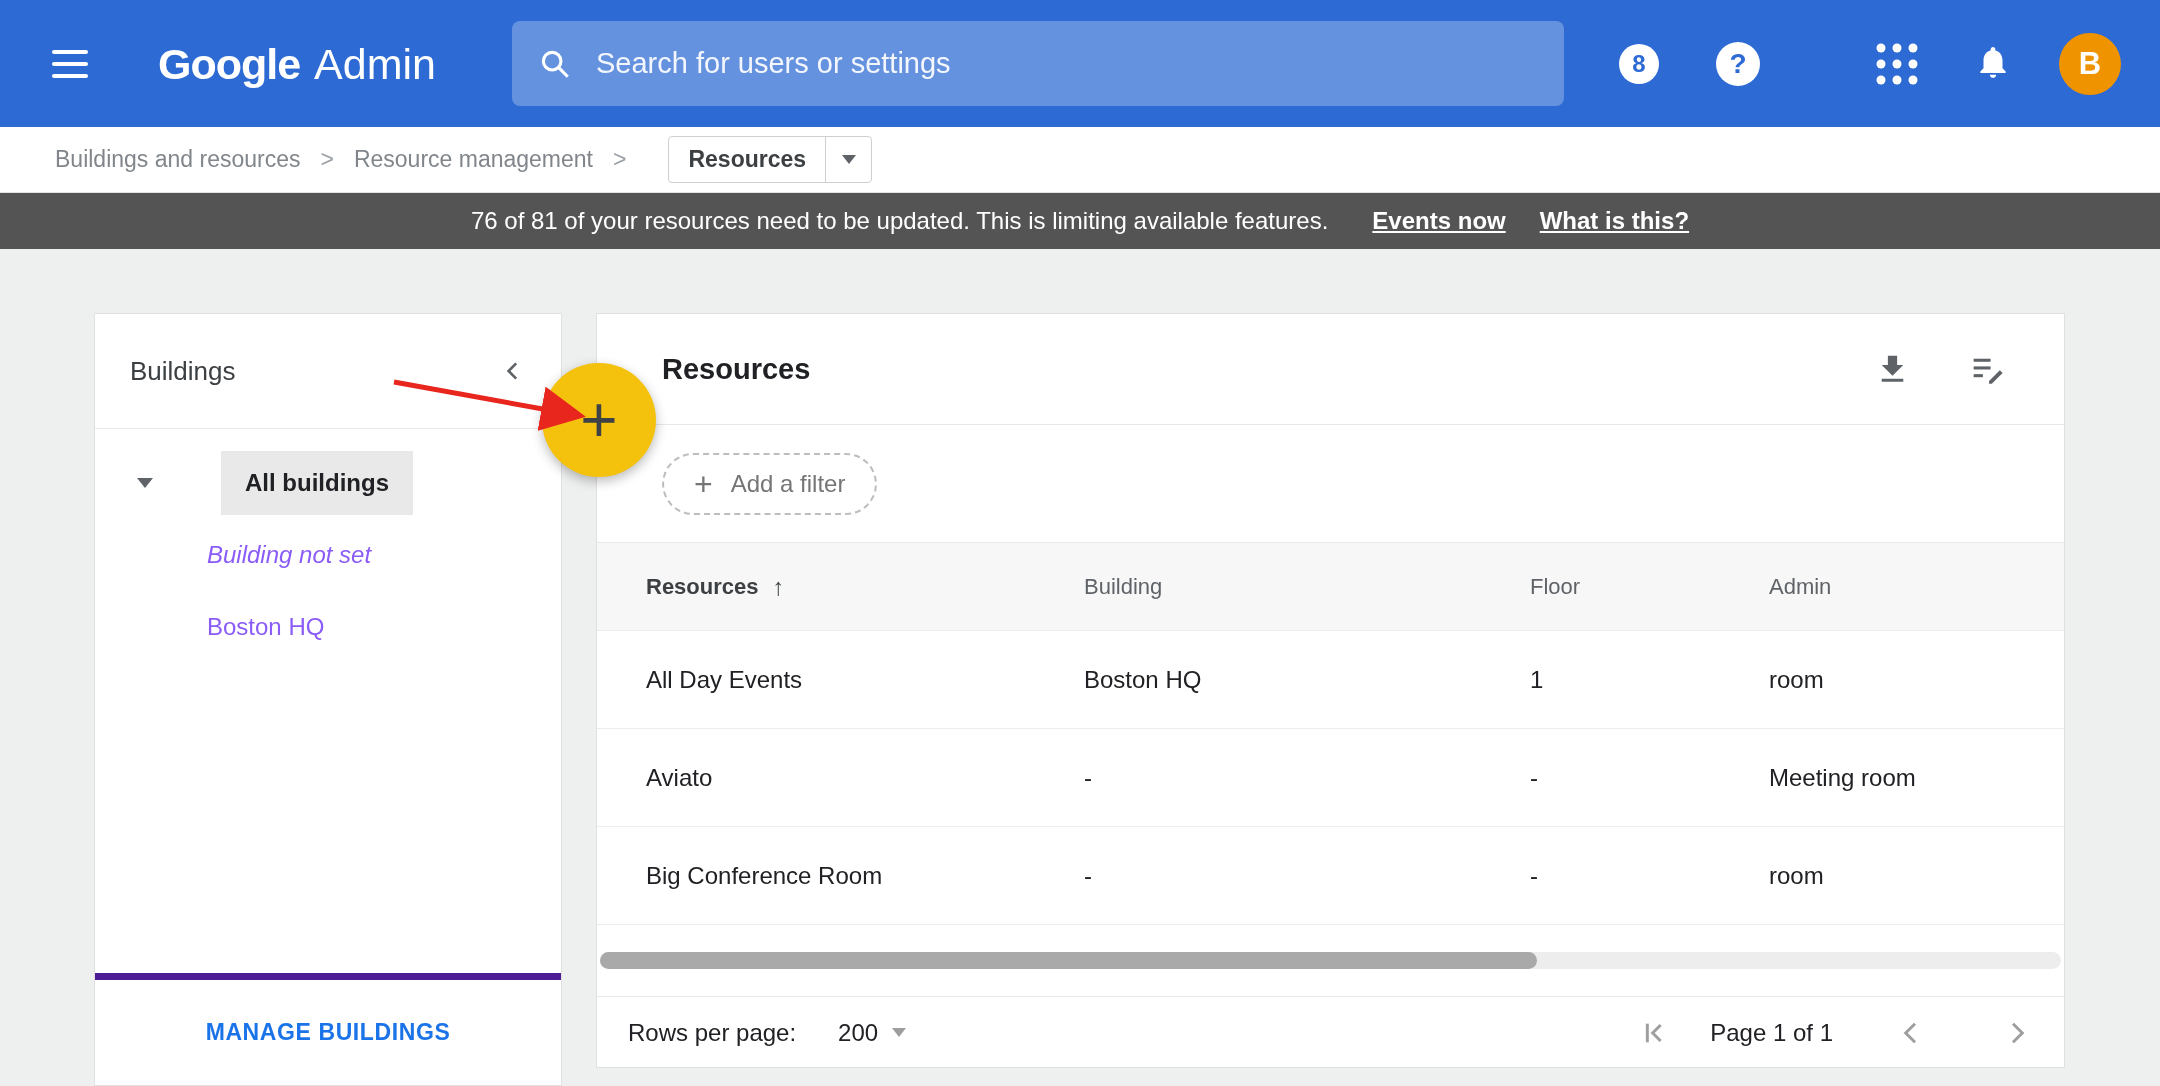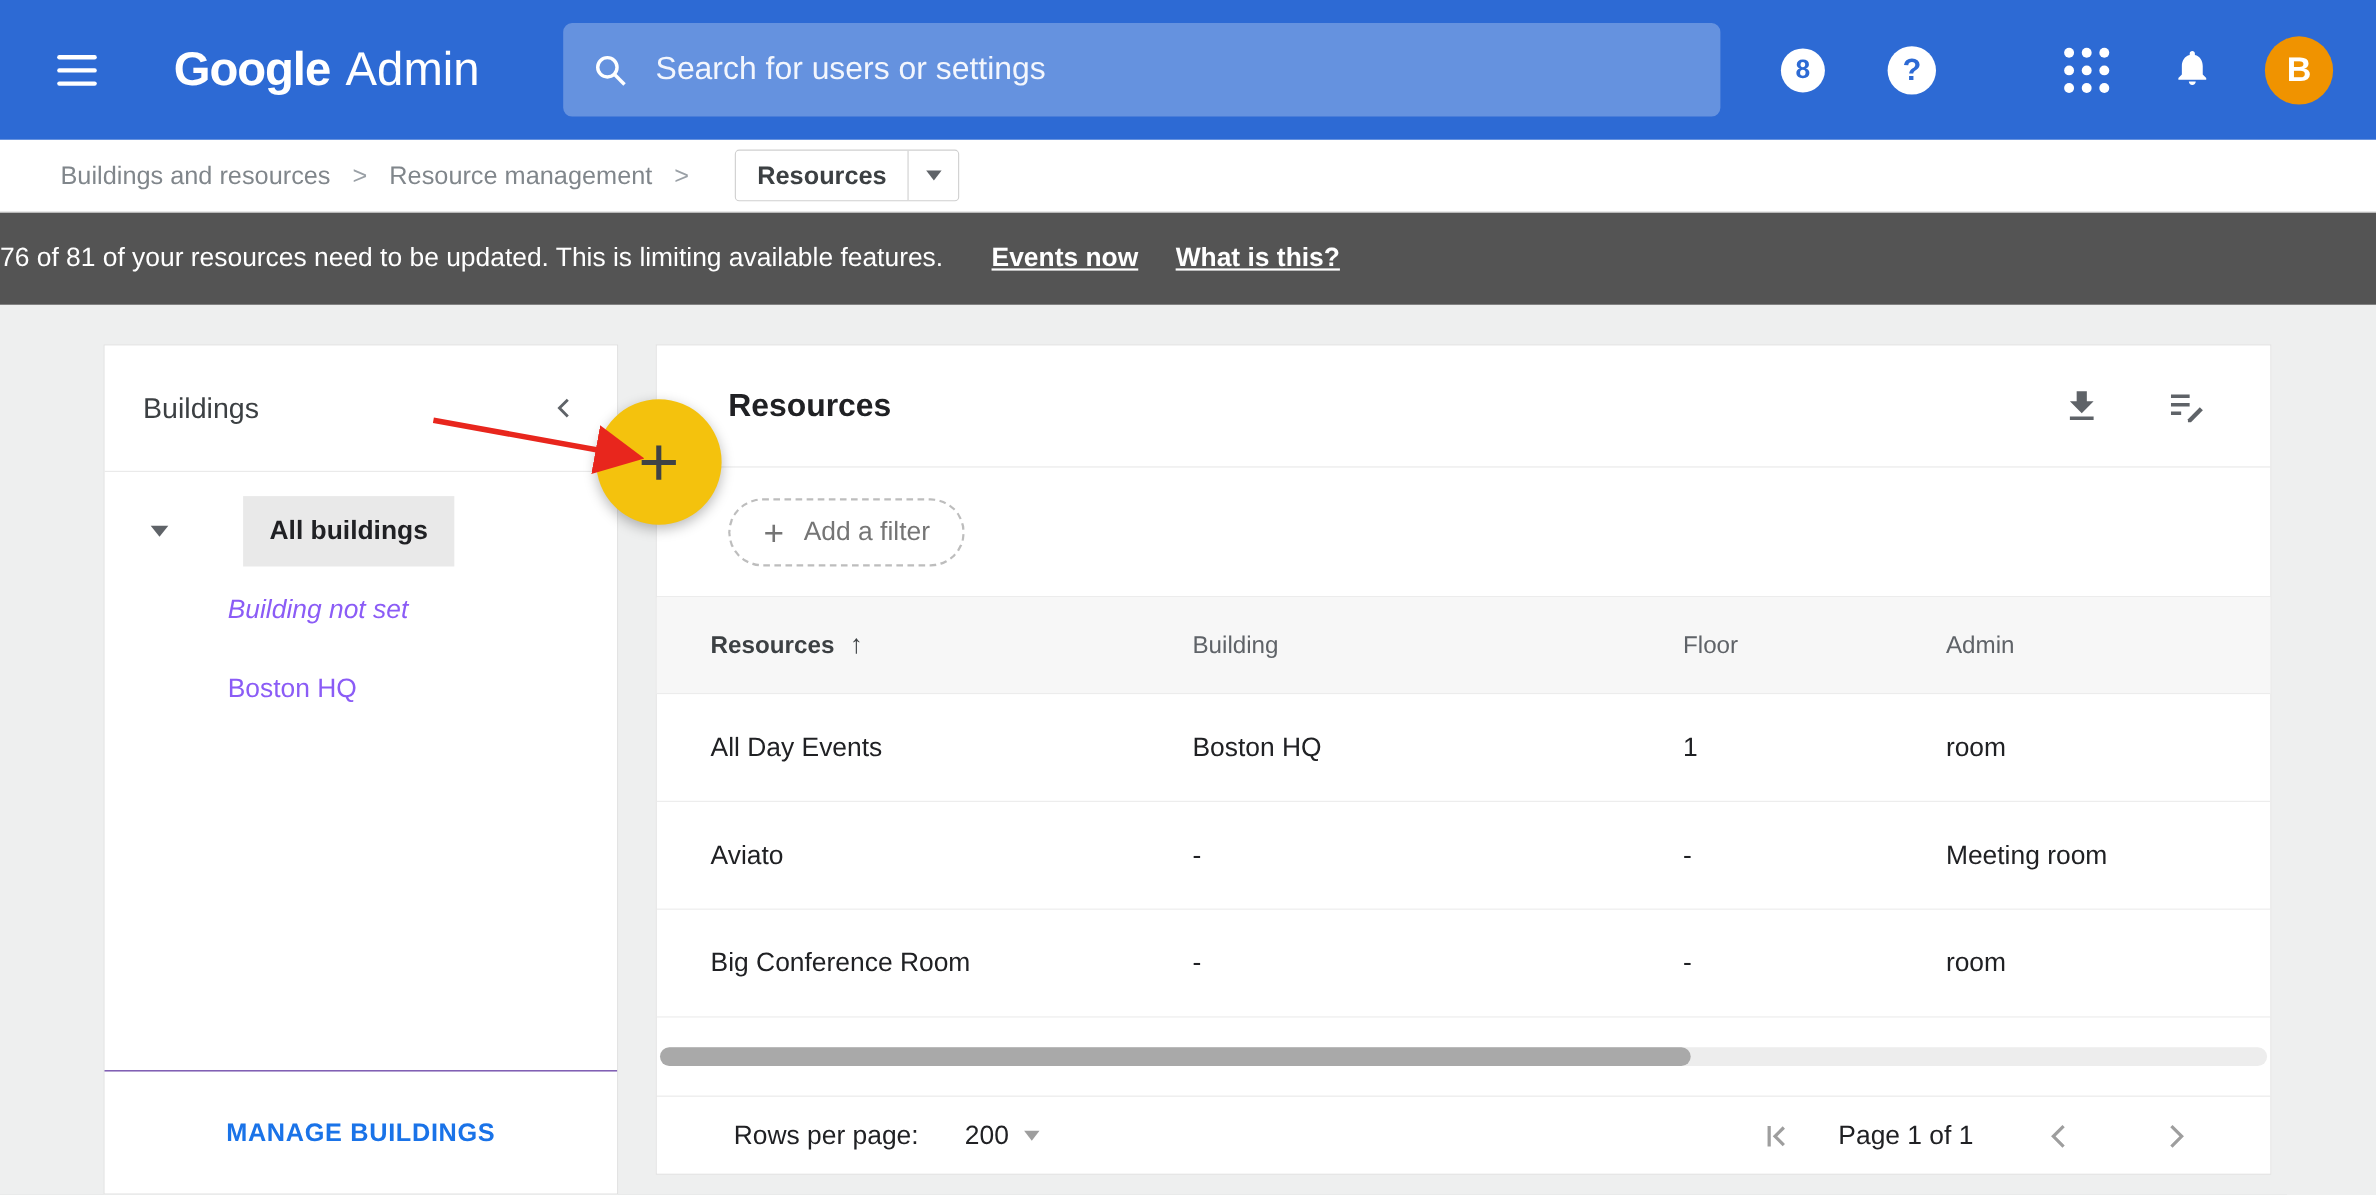--- a/index.html
+++ b/index.html
@@ -31,37 +31,37 @@
   
   .crumbbar{ position:absolute; top:127px; left:0; right:0; height:66px; background:#fff; border-bottom:1px solid #e3e3e3; display:flex; align-items:center; padding-left:55px; font-size:23px; color:#80868b; z-index:9;}
   .crumb{ cursor:pointer; }
   .crumb-sep{ margin:0 20px; color:#9aa0a6; }
   .crumb-dd{ display:inline-flex; align-items:stretch; height:47px; border:1px solid #cfcfcf; border-radius:4px; margin-left:22px; overflow:hidden; cursor:pointer; background:#fff;}
   .crumb-dd .lbl{ display:flex; align-items:center; padding:0 19px; color:#3c4043; font-weight:bold; font-size:23px; }
   .crumb-dd .car{ display:flex; align-items:center; justify-content:center; width:46px; border-left:1px solid #cfcfcf; }
   .tri-down{ width:0; height:0; border-left:7px solid transparent; border-right:7px solid transparent; border-top:9px solid #5f6368; }
 
   
-  .banner{ position:absolute; top:193px; left:0; right:0; height:84px; background:#545454; color:#fff; display:flex; align-items:center; font-size:24px; z-index:8;}
+  .banner{ position:absolute; top:193px; left:0; right:0; height:56px; background:#545454; color:#fff; display:flex; align-items:center; justify-content:center; font-size:24px; z-index:8;}
   .banner a{ color:#fff; text-decoration:underline; font-weight:bold; cursor:pointer; }
   .banner .l1{ margin-left:44px; }
   .banner .l2{ margin-left:34px; }
 
   
   .left-card{ position:absolute; left:94px; top:313px; width:468px; height:773px; background:#fff; border:1px solid #e0e0e0; }
   .lc-header{ height:115px; display:flex; align-items:center; justify-content:space-between; padding:0 34px 0 35px; border-bottom:1px solid #e8e8e8; }
   .lc-title{ font-size:26px; color:#3c4043; }
   .collapse{ cursor:pointer; display:flex; }
   .tree{ padding-top:18px; }
   .tree-row{ height:72px; display:flex; align-items:center;gap:48px; }
   .tree-caret{ margin-left:42px; width:0; height:0; border-left:8px solid transparent; border-right:8px solid transparent; border-top:10px solid #5f6368; cursor:pointer; }
   .tree-sel{ margin-left:20px; height:64px; display:flex; align-items:center; padding:0 24px; background:#e9e9e9; font-size:24px; font-weight:bold; color:#202124; cursor:pointer; }
   .tree-item{ margin-left:112px; font-size:24px; color:#8b5cf6; cursor:pointer; }
   .tree-item.italic{ font-style:italic; }
-  .lc-footer{ position:absolute; left:0; right:0; bottom:0; height:112px; border-top:1px solid #4c1d95; display:flex; align-items:center; justify-content:center; }
+  .lc-footer{ position:absolute; left:0; right:0; bottom:0; height:112px; border-top:7px solid #4c1d95; display:flex; align-items:center; justify-content:center; }
   .manage{ color:#1a73e8; font-size:23px; font-weight:bold; letter-spacing:0.6px; cursor:pointer; }
 
   
   .fab{ position:absolute; left:542px; top:363px; width:114px; height:114px; border-radius:50%; background:#f4c20d; box-shadow:0 4px 12px rgba(0,0,0,0.28); display:flex; align-items:center; justify-content:center; font-size:64px; font-weight:400; color:#3f4245; cursor:pointer; z-index:20;}
   .arrow-svg{ position:absolute; left:378px; top:368px; width:230px; height:70px; z-index:21; pointer-events:none; }
 
   
   .right-card{ position:absolute; left:596px; top:313px; width:1469px; height:755px; background:#fff; border:1px solid #e0e0e0; }
   .rc-header{ height:111px; display:flex; align-items:center; padding:0 58px 0 65px; border-bottom:1px solid #e8e8e8; }
   .rc-title{ font-size:29px; font-weight:bold; color:#202124; flex:1; }
@@ -73,21 +73,21 @@
   .col1{ width:487px; padding-left:49px; }
   .col2{ width:446px; }
   .col3{ width:239px; }
   .col4{ flex:1; }
   .thead .col1{ color:#3c4043; font-weight:bold; display:flex; align-items:center; gap:14px; }
   .sort-arrow{ font-size:24px; font-weight:bold; color:#3c4043; }
   .trow{ height:98px; display:flex; align-items:center; font-size:24px; color:#202124; border-bottom:1px solid #ececec; }
   .scrollzone{ position:relative; height:71px; }
   .scroll-track{ position:absolute; left:3px; right:3px; top:27px; height:17px; border-radius:9px; background:#ededed; }
   .scroll-thumb{ position:absolute; left:0; top:0; width:937px; height:17px; border-radius:9px; background:#a9a9a9; cursor:grab; }
-  .rc-footer{ height:72px; border-top:1px solid #e8e8e8; display:flex; align-items:center; padding:0 70px; font-size:24px; color:#202124; }
+  .rc-footer{ height:72px; border-top:1px solid #e8e8e8; display:flex; align-items:center; padding:0 31px; font-size:24px; color:#202124; }
   .rpp-value{ margin-left:42px; display:flex; align-items:center; gap:14px; cursor:pointer; }
   .rpp-caret{ width:0; height:0; border-left:7px solid transparent; border-right:7px solid transparent; border-top:9px solid #9e9e9e; }
   .pg-group{ margin-left:auto; display:flex; align-items:center; }
   .pg-btn{ display:flex; cursor:pointer; }
   .pg-first{ margin-right:40px; }
   .pg-label{ margin-right:62px; }
   .pg-prev{ margin-right:74px; }
 </style>
 </head>
 <body>

